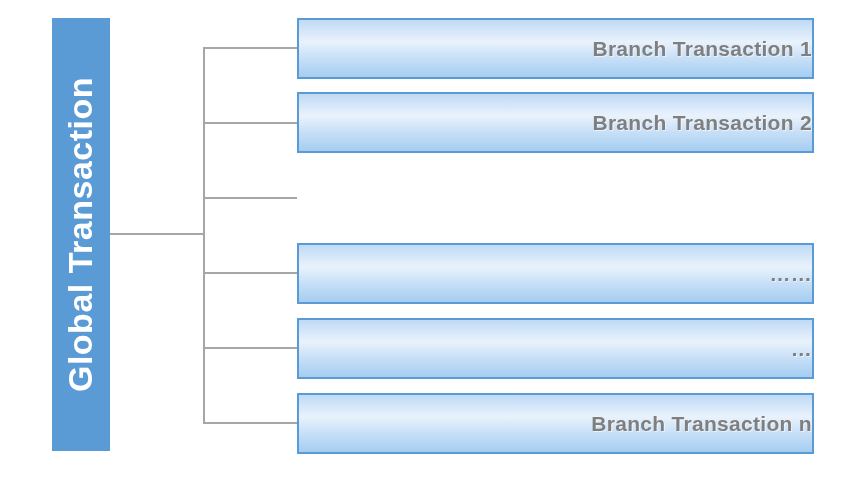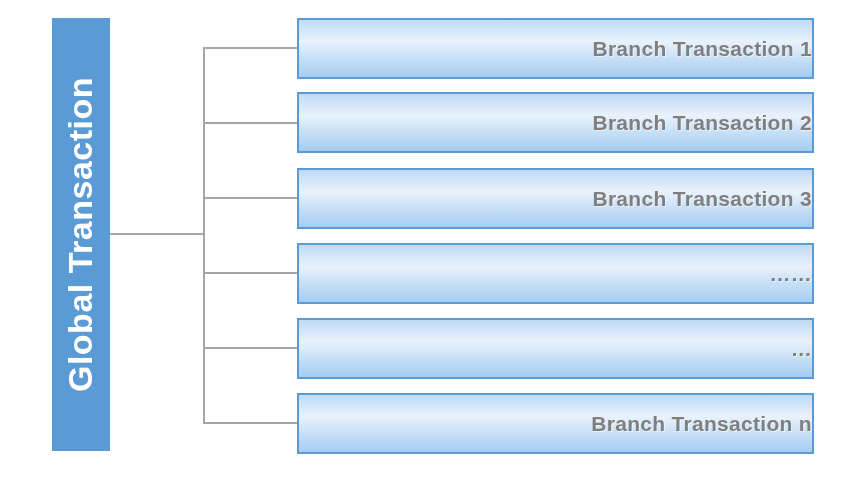--- a/index.html
+++ b/index.html
@@ -97,23 +97,20 @@
   <div class="line line-b4"></div>
   <div class="line line-b5"></div>
   <div class="line line-b6"></div>
 
   <div class="branch-node branch-1">
     <span class="label">Branch Transaction 1</span>
   </div>
   <div class="branch-node branch-2">
     <span class="label">Branch Transaction 2</span>
   </div>
-  <div class="branch-node branch-3">
-    <span class="label">Branch Transaction 3</span>
-  </div>
   <div class="branch-node branch-4">
     <span class="label">……</span>
   </div>
   <div class="branch-node branch-5">
     <span class="label">…</span>
   </div>
   <div class="branch-node branch-6">
     <span class="label">Branch Transaction n</span>
   </div>
 

